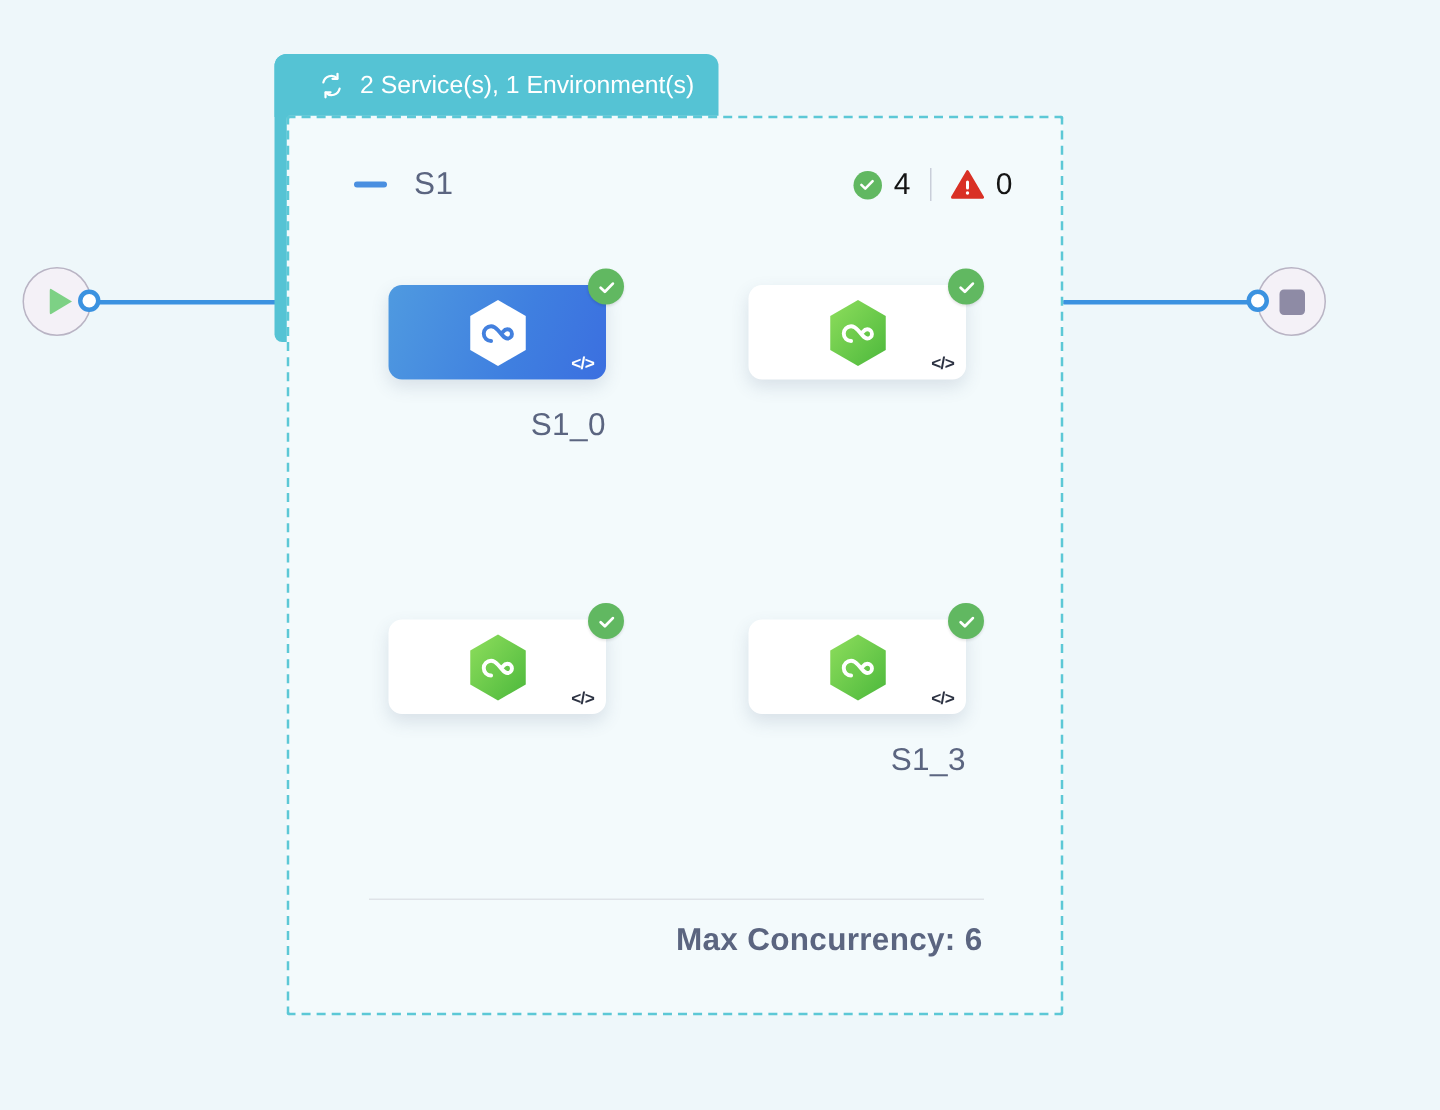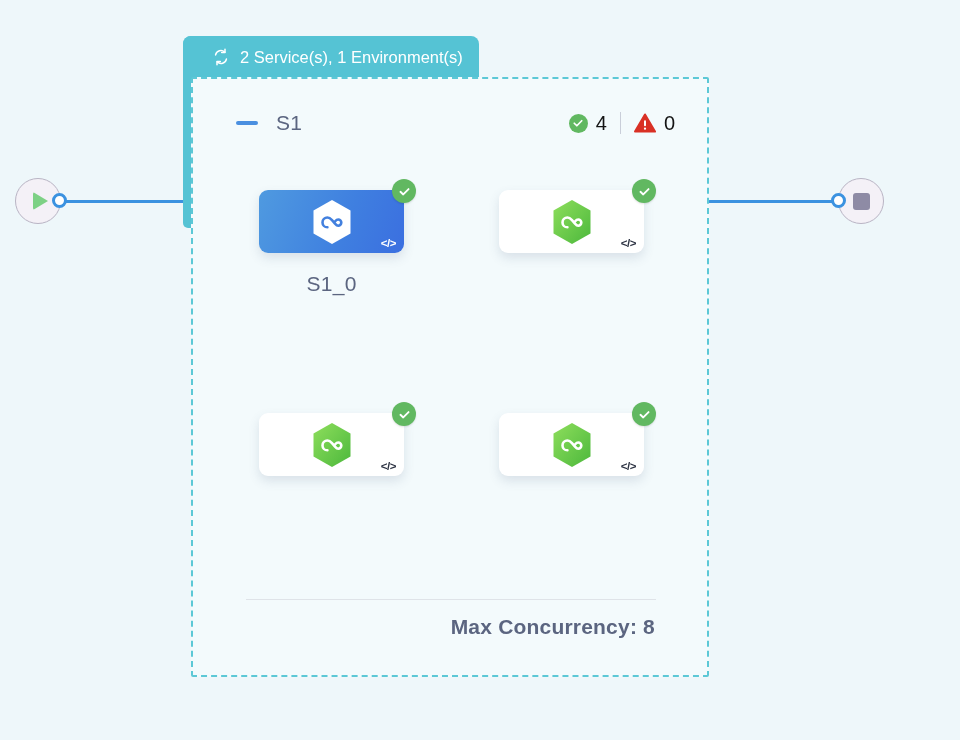--- a/index.html
+++ b/index.html
@@ -214,21 +214,21 @@
     font-size: 11.5px;
     font-family: "Liberation Sans", sans-serif;
     font-weight: bold;
     letter-spacing: -.5px;
   }
   .selected .code-icon { color: #ffffff; }
   .plain .code-icon { color: #2c3242; }
 
   .node-label {
     margin-top: 19px;
-    text-align: center;
+    text-align: right;
     font-size: 21px;
     color: #5b6580;
     letter-spacing: .3px;
   }
 
   
   .panel-divider {
     position: absolute;
     left: 53px;
     top: 520px;
@@ -377,19 +377,20 @@
           <path d="M23 2 L41.5 12.6 L41.5 35.4 L23 46 L4.5 35.4 L4.5 12.6 Z" fill="url(#gx3)"></path>
           <path d="M18.4 29.3c-2.7 0-4.9-2.2-4.9-4.9s2.2-4.9 4.9-4.9c2.0 0 3.3 1.2 4.6 2.7l3.0 3.4c1.1 1.3 2.0 2.1 3.2 2.1 1.7 0 3.1-1.4 3.1-3.1s-1.4-3.1-3.1-3.1c-1.2 0-2.1 0.7-3.0 1.8" fill="none" stroke="#ffffff" stroke-width="2.6" stroke-linecap="round"></path>
         </svg>
         <span class="check-badge">
           <svg width="13" height="13" viewBox="0 0 24 24" fill="none" stroke="#ffffff" stroke-width="3.4" stroke-linecap="round" stroke-linejoin="round">
             <polyline points="4.5,12.5 9.7,17.5 19.5,7.5"></polyline>
           </svg>
         </span>
         <span class="code-icon">&lt;/&gt;</span>
       </div>
+      <div class="node-label">S1_3</div>
     </div>
 
     <div class="panel-divider"></div>
-    <div class="max-concurrency">Max Concurrency: 8</div>
+    <div class="max-concurrency">Max Concurrency: 6</div>
 
   </div>
 </div>
 
 </body></html>

